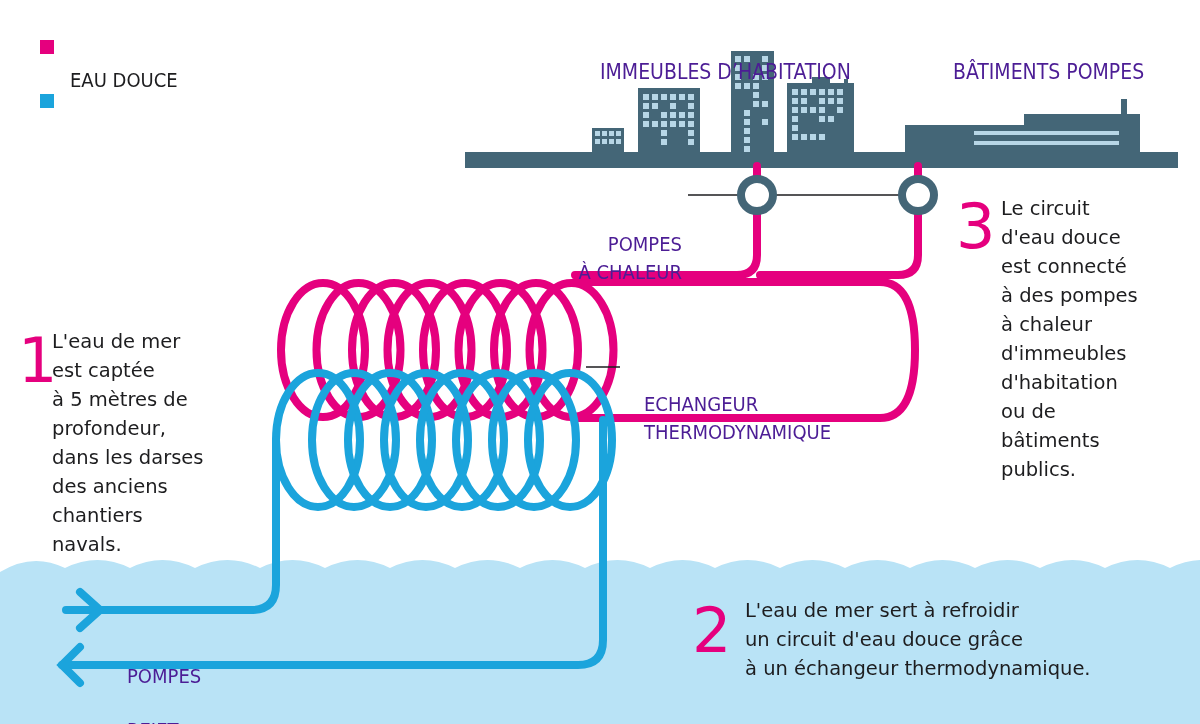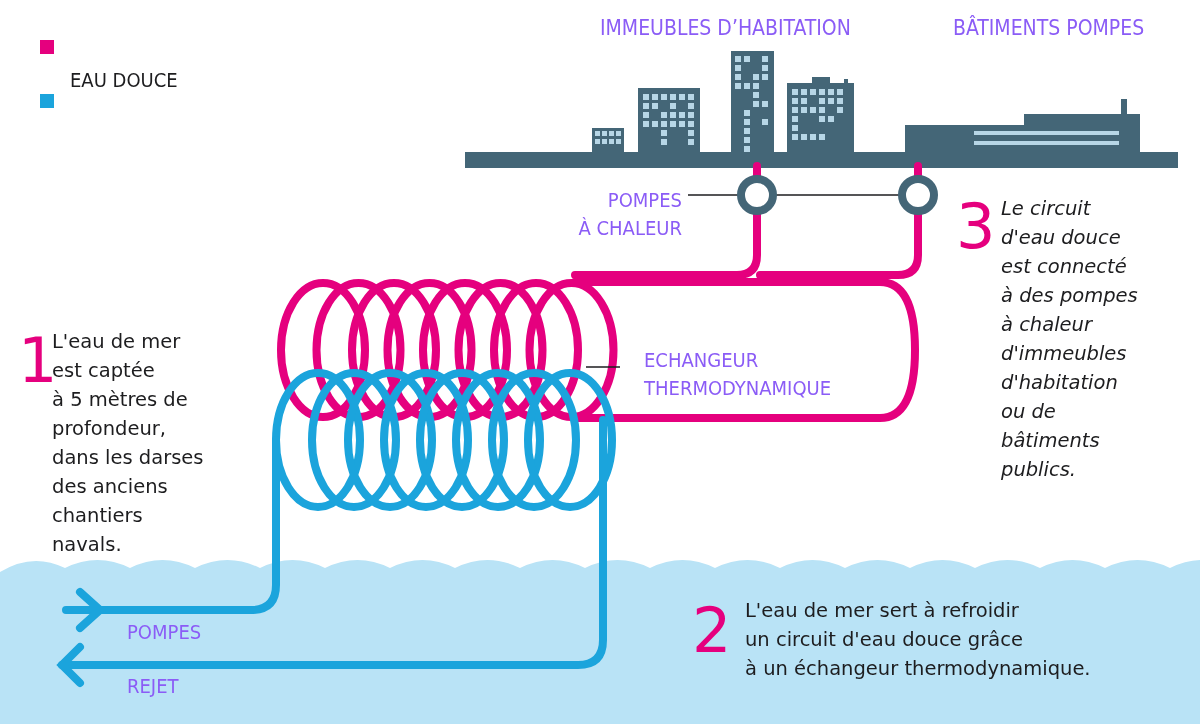--- a/index.html
+++ b/index.html
@@ -5,21 +5,21 @@
   html, body { margin: 0; padding: 0; }
   body { width: 1200px; height: 724px; background: #ffffff; position: relative; overflow: hidden;
          font-family: "DejaVu Sans", sans-serif; color: #1d1d1f; }
   #diagram { position: absolute; left: 0; top: 0; width: 1200px; height: 724px; }
   .caps { font-family: "DejaVu Sans Condensed", "DejaVu Sans", sans-serif; font-stretch: condensed; letter-spacing: 0; }
   .legend-item { position: absolute; left: 40px; display: flex; align-items: flex-start; }
   .legend-swatch { width: 14px; height: 14px; margin-top: 6px; margin-right: 16px; }
   .legend-label { font-size: 20px; line-height: 28px; white-space: pre-line; font-stretch: condensed; margin-top: 32px; }
   .step-num { position: absolute; font-size: 62px; line-height: 62px; color: #e5007e; font-weight: normal; }
   .step-text { position: absolute; font-size: 19.5px; line-height: 29px; white-space: pre-line; color: #1d1d1f; }
-  .cap-label { position: absolute; font-size: 20px; line-height: 28px; white-space: pre-line; color: #8b5cf6; }
+  .cap-label { position: absolute; font-size: 20px; line-height: 28px; white-space: pre-line; color: #4c1d95; margin-top: 44px; }
 </style>
 </head>
 <body>
 
 <svg id="diagram" viewBox="0 0 1200 724" xmlns="http://www.w3.org/2000/svg">
 
   <g>
     <path id="sea-shape" d="M0 724 V572 Q32.5 552 65 568 Q97.5 552 130 568 Q162.5 552 195 568 Q227.5 552 260 568 Q292.5 552 325 568 Q357.5 552 390 568 Q422.5 552 455 568 Q487.5 552 520 568 Q552.5 552 585 568 Q617.5 552 650 568 Q682.5 552 715 568 Q747.5 552 780 568 Q812.5 552 845 568 Q877.5 552 910 568 Q942.5 552 975 568 Q1007.5 552 1040 568 Q1072.5 552 1105 568 Q1137.5 552 1170 568 Q1202.5 552 1235 568 V724 Z" fill="#b9e3f6"></path>
   </g>
 
@@ -186,21 +186,21 @@
 des anciens
 chantiers
 navals.</div>
 
 <div class="step-num" style="left:692px; top:600px;">2</div>
 <div class="step-text" style="left:745px; top:596px;">L'eau de mer sert à refroidir
 un circuit d'eau douce grâce
 à un échangeur thermodynamique.</div>
 
 <div class="step-num" style="left:956px; top:196px;">3</div>
-<div class="step-text" style="left:1001px; top:194px;font-style:italic;">Le circuit
+<div class="step-text" style="left:1001px; top:194px;">Le circuit
 d'eau douce
 est connecté
 à des pompes
 à chaleur
 d'immeubles
 d'habitation
 ou de
 bâtiments
 publics.</div>
 

